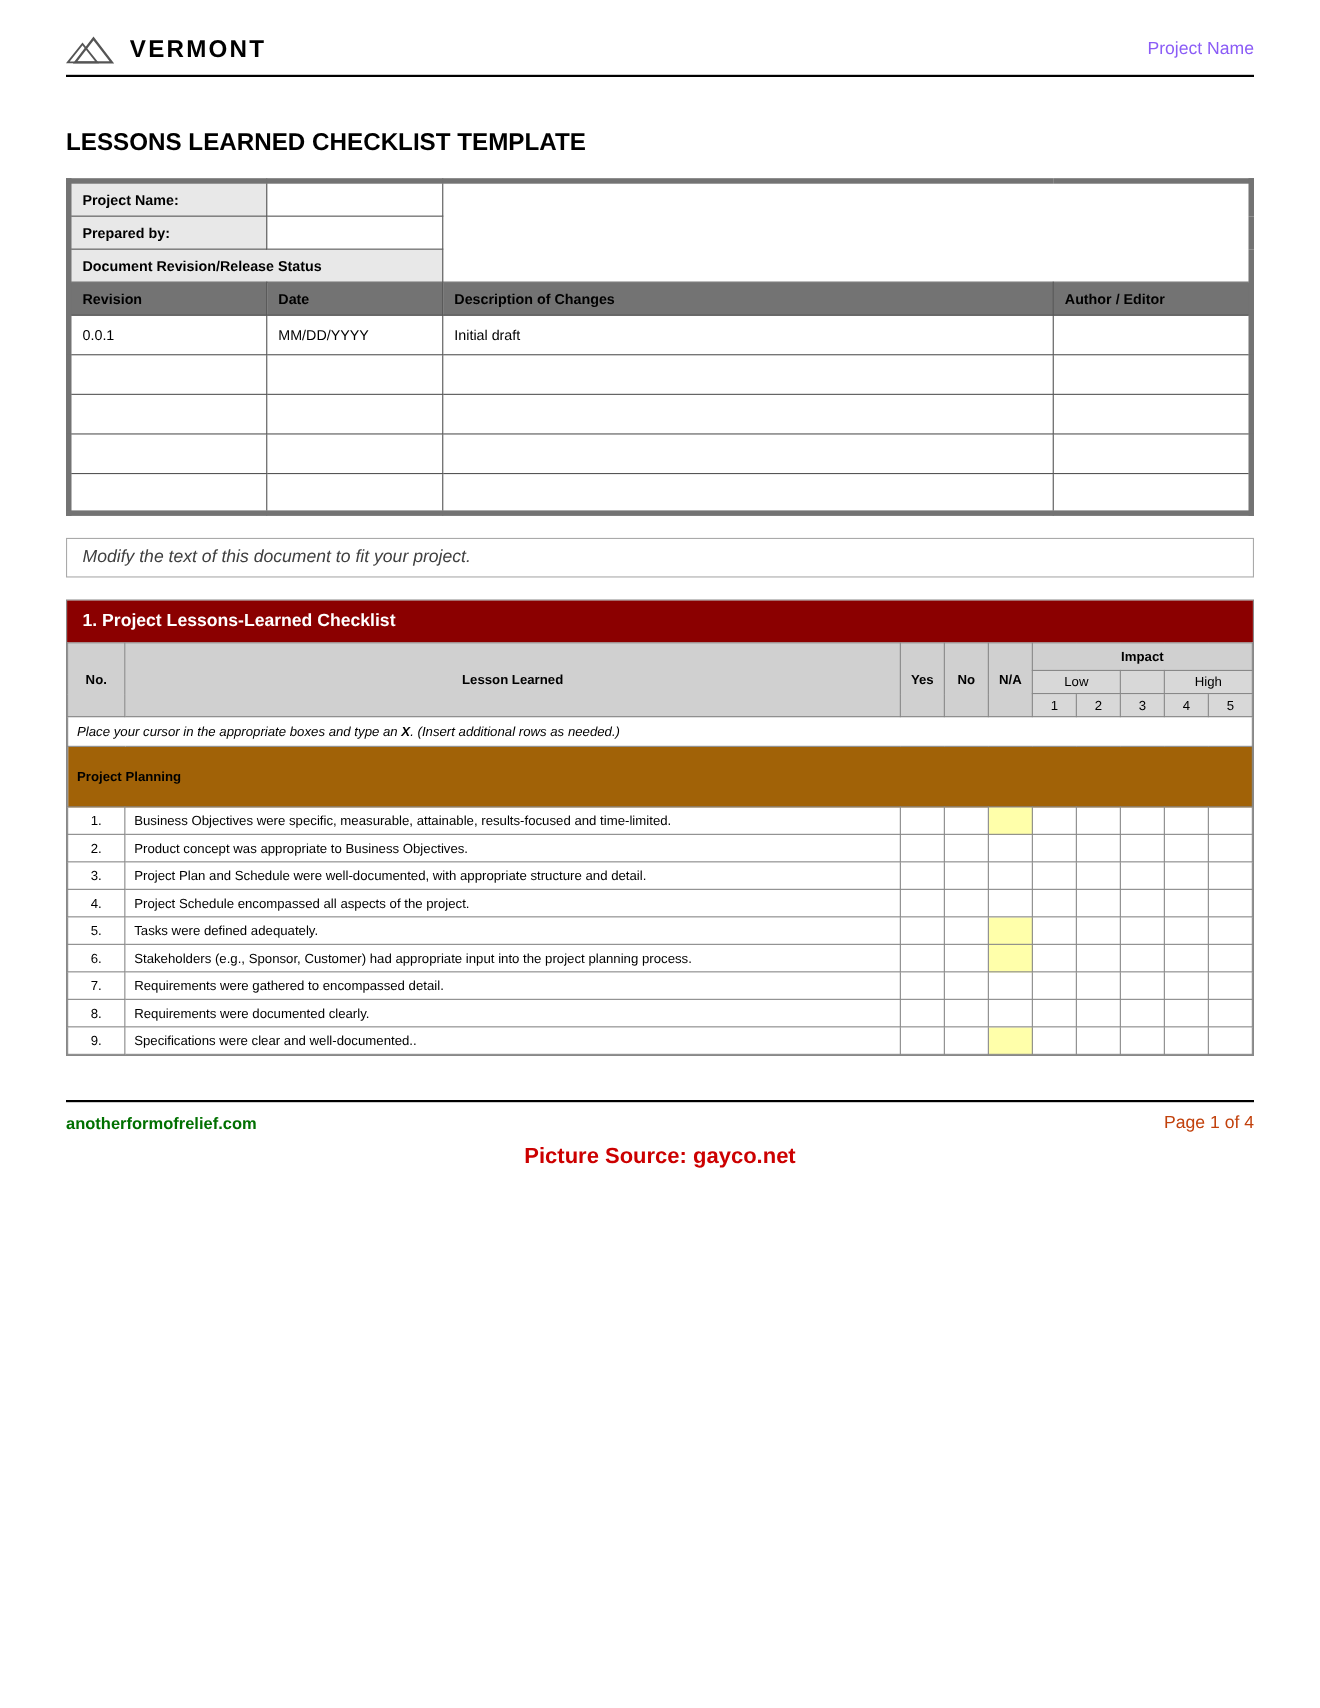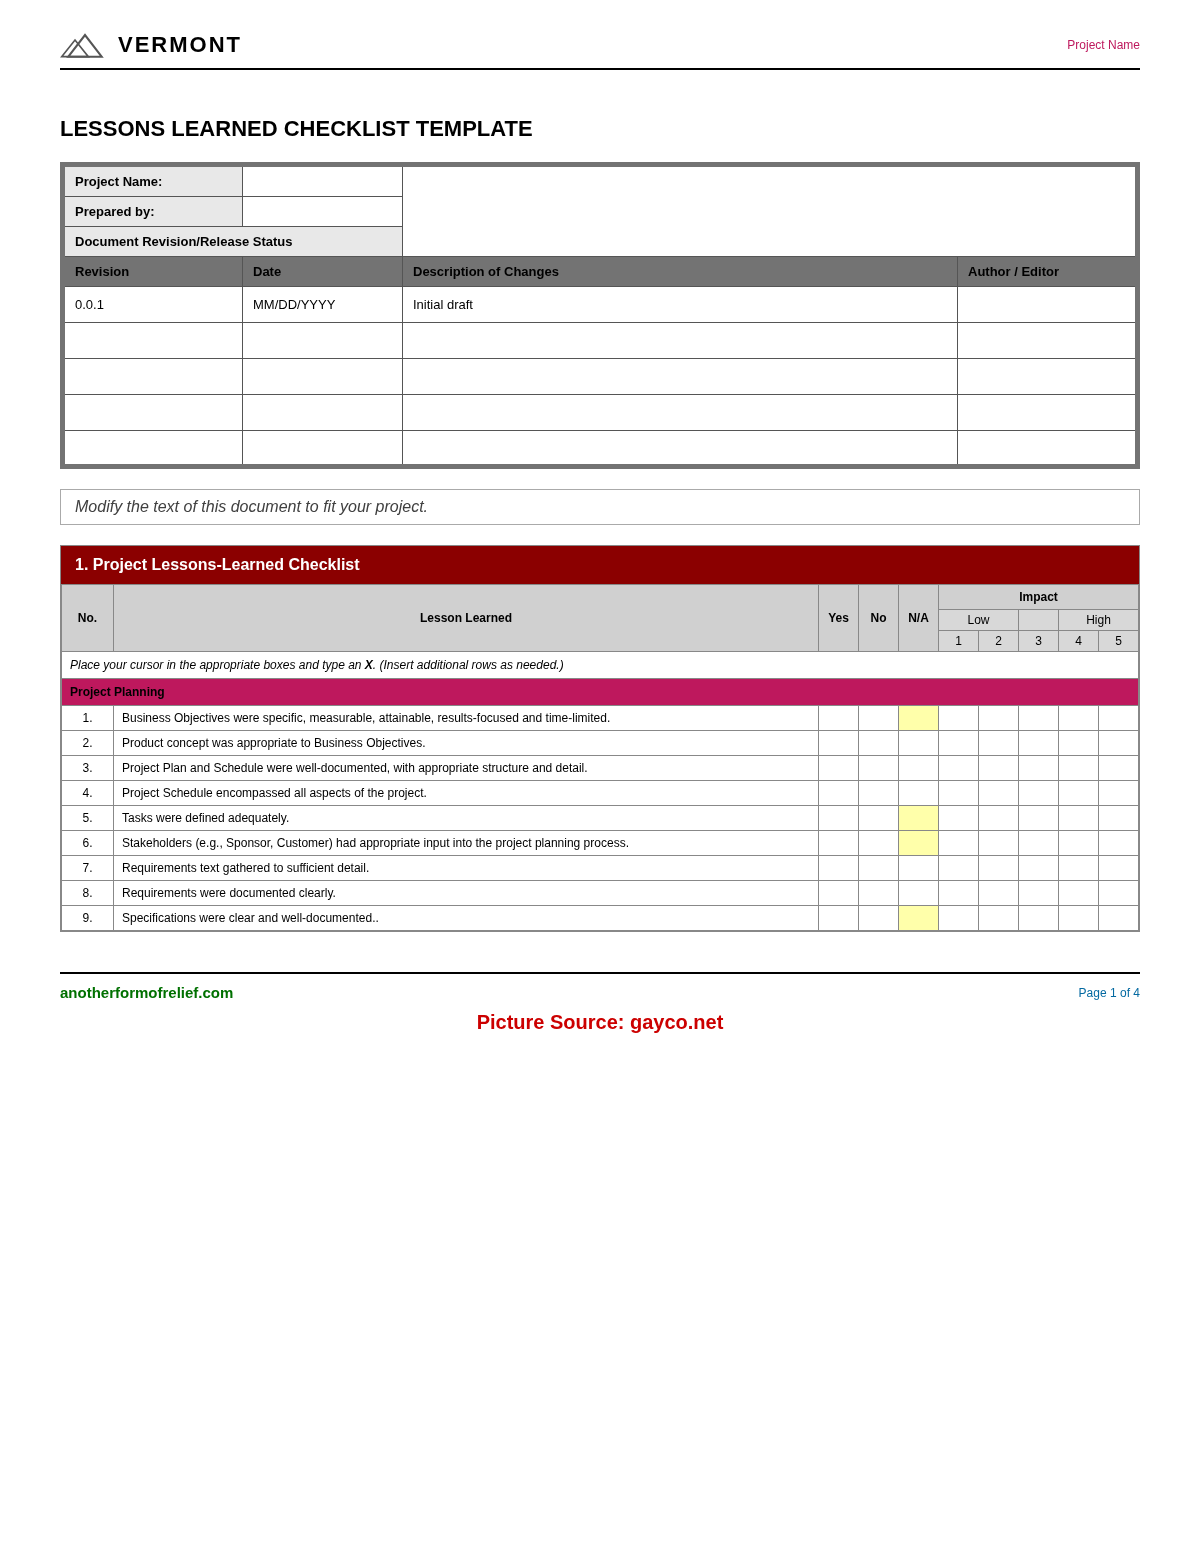--- a/index.html
+++ b/index.html
@@ -36,22 +36,22 @@
       width: 50px;
       height: 30px;
     }
     .logo-text {
       font-size: 22px;
       font-weight: bold;
       letter-spacing: 2px;
       color: #000;
     }
     .header-project-name {
-      font-size: 12px;
-      color: #be185d;
+      font-size: 16px;
+      color: #8b5cf6;
     }
 
     
     .page-title {
       font-size: 22px;
       font-weight: bold;
       margin-bottom: 20px;
       text-transform: uppercase;
     }
 
@@ -138,22 +138,22 @@
     .impact-low { background: #d8d8d8; }
     .impact-high { background: #d8d8d8; }
 
     .instruction-row td {
       font-style: italic;
       font-size: 12px;
       padding: 6px 8px;
     }
     .category-row td {
       font-weight: bold;
-      background: #be185d;
-      padding: 6px 8px;
+      background: #a16207;
+      padding: 20px 8px;
     }
     .data-row td {
       vertical-align: top;
       padding: 5px 8px;
       font-size: 12px;
     }
     .na-cell {
       background: #ffffaa;
     }
 
@@ -165,22 +165,22 @@
       align-items: center;
       padding-top: 10px;
       margin-top: 40px;
     }
     .footer-link {
       color: #007000;
       font-size: 15px;
       font-weight: bold;
     }
     .footer-page {
-      font-size: 12px;
-      color: #0369a1;
+      font-size: 16px;
+      color: #c2410c;
     }
 
     .picture-source {
       text-align: center;
       color: #cc0000;
       font-size: 20px;
       font-weight: bold;
       margin-top: 10px;
     }
 
@@ -377,21 +377,21 @@
         <td class="na-cell"></td>
         <td></td>
         <td></td>
         <td></td>
         <td></td>
         <td></td>
       </tr>
 
       <tr class="data-row">
         <td class="col-no">7.</td>
-        <td>Requirements text gathered to sufficient detail.</td>
+        <td>Requirements were gathered to encompassed detail.</td>
         <td></td>
         <td></td>
         <td></td>
         <td></td>
         <td></td>
         <td></td>
         <td></td>
         <td></td>
       </tr>
 

